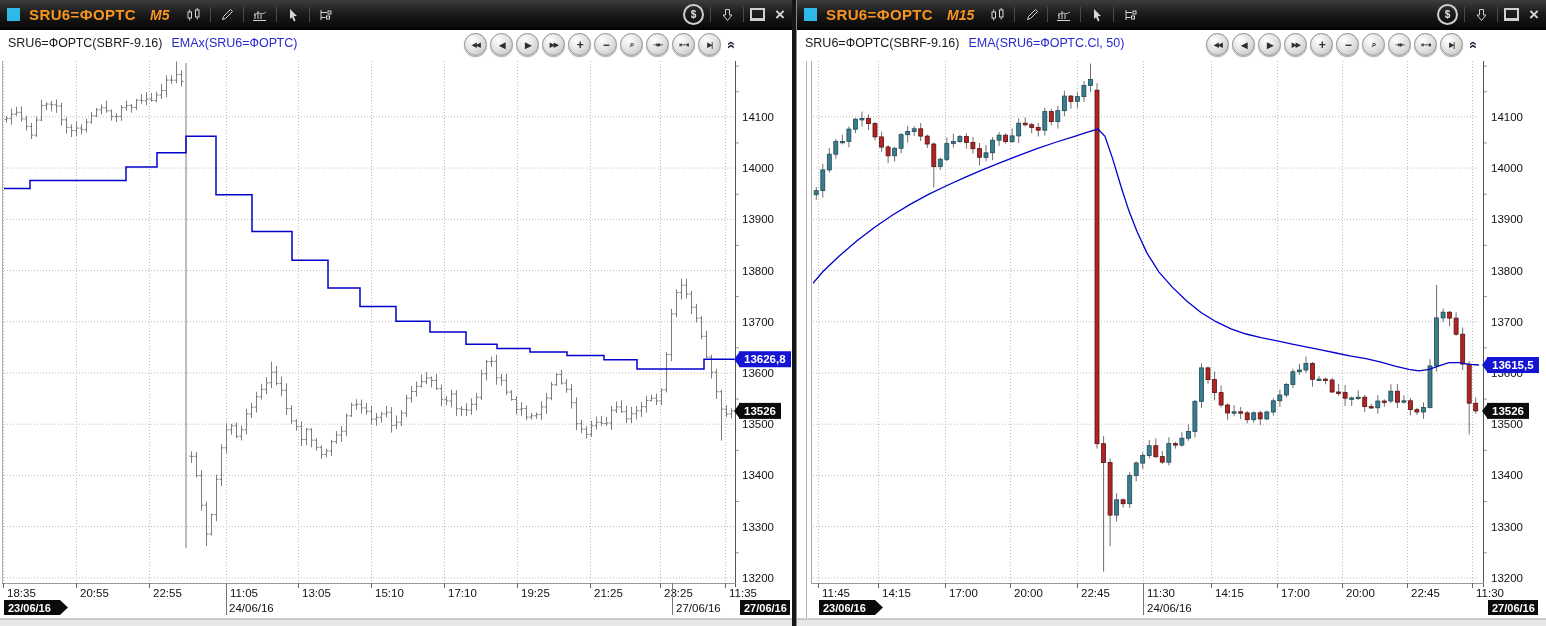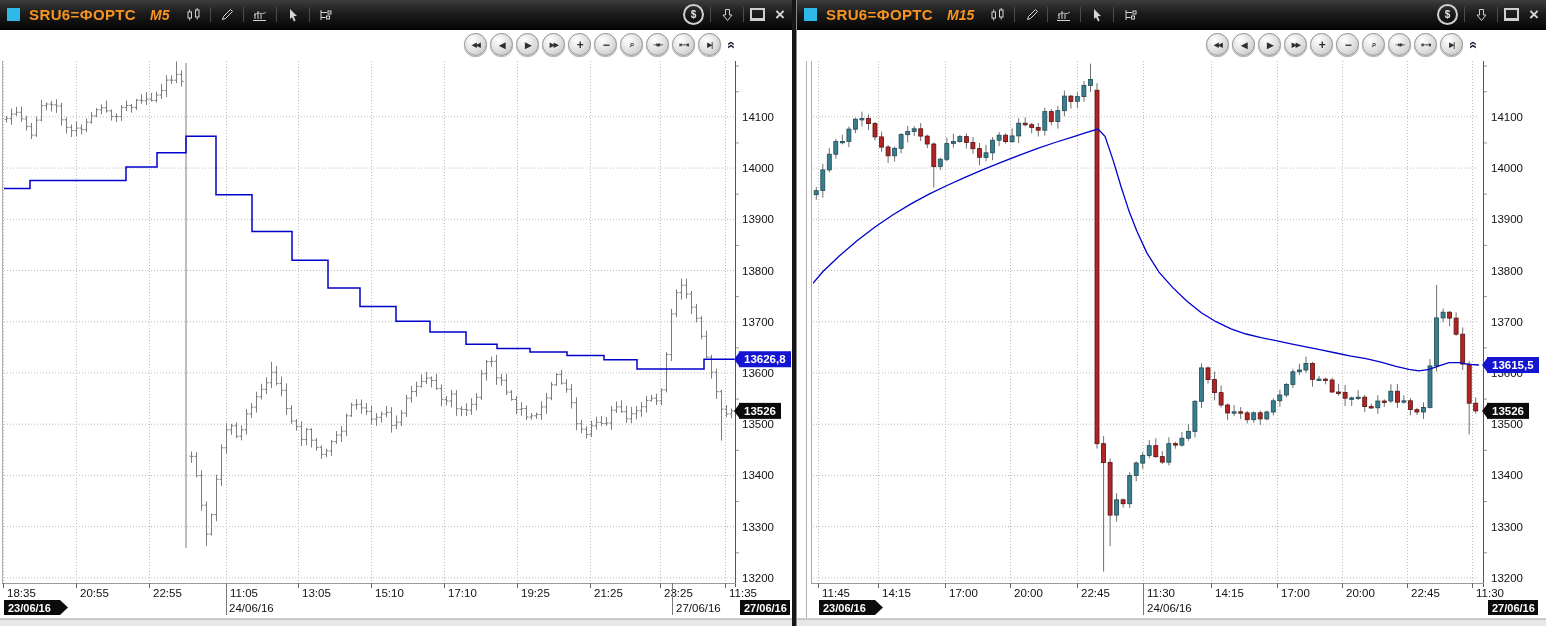--- a/index.html
+++ b/index.html
@@ -91,20 +91,23 @@
           <svg width="19" height="16" viewBox="0 0 19 16">
             <polygon points="7.5,2.5 11.5,2.5 11.5,8 14,8 9.5,13.5 5,8 7.5,8" fill="none" stroke="#cfcfcf"></polygon>
           </svg>
         </span>
       <span class="tb-sep"></span>
       <span class="minbox"></span>
       <span class="closex">×</span>
     </div>
   </div>
   <div class="chart-wrap">
+    <div class="hdr">
+      <span>SRU6=ФОРТС(SBRF-9.16)</span><span class="ind">EMAx(SRU6=ФОРТС)</span>
+    </div>
     <div class="navrow" id="nav0" style="right:56px">
         <div class="navbtn">
           <span style="font-size: 6.5px;">◀◀</span>
         </div>
         <div class="navbtn">
           <span style="font-size: 8.5px;">◀</span>
         </div>
         <div class="navbtn">
           <span style="font-size: 8.5px;">▶</span>
         </div>
@@ -301,20 +304,23 @@
           <svg width="19" height="16" viewBox="0 0 19 16">
             <polygon points="7.5,2.5 11.5,2.5 11.5,8 14,8 9.5,13.5 5,8 7.5,8" fill="none" stroke="#cfcfcf"></polygon>
           </svg>
         </span>
       <span class="tb-sep"></span>
       <span class="minbox"></span>
       <span class="closex">×</span>
     </div>
   </div>
   <div class="chart-wrap">
+    <div class="hdr">
+      <span>SRU6=ФОРТС(SBRF-9.16)</span><span class="ind">EMA(SRU6=ФОРТС.Cl, 50)</span>
+    </div>
     <div class="navrow" id="nav1" style="right:68px">
         <div class="navbtn">
           <span style="font-size: 6.5px;">◀◀</span>
         </div>
         <div class="navbtn">
           <span style="font-size: 8.5px;">◀</span>
         </div>
         <div class="navbtn">
           <span style="font-size: 8.5px;">▶</span>
         </div>

